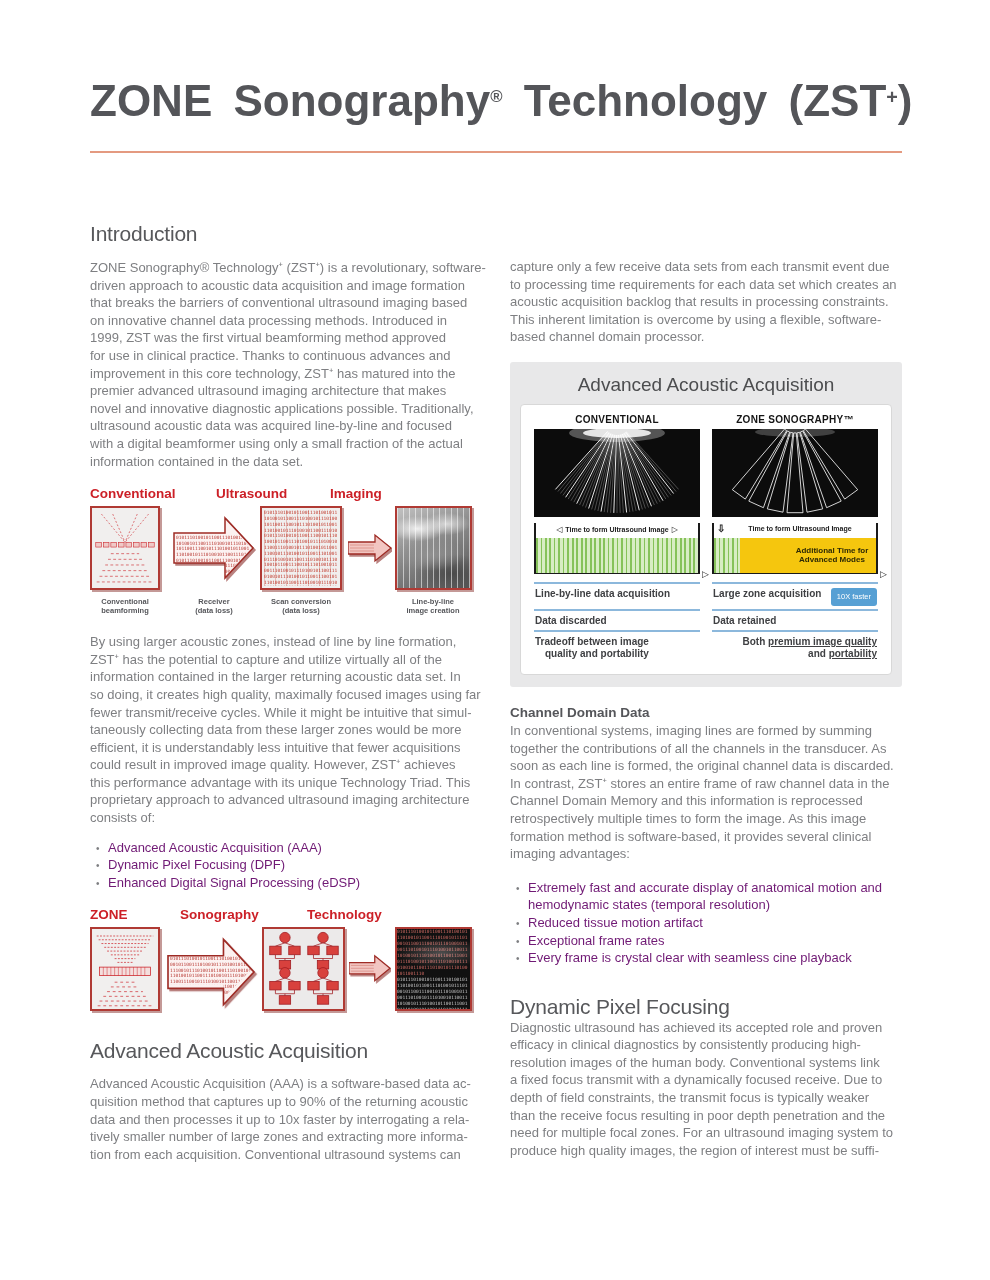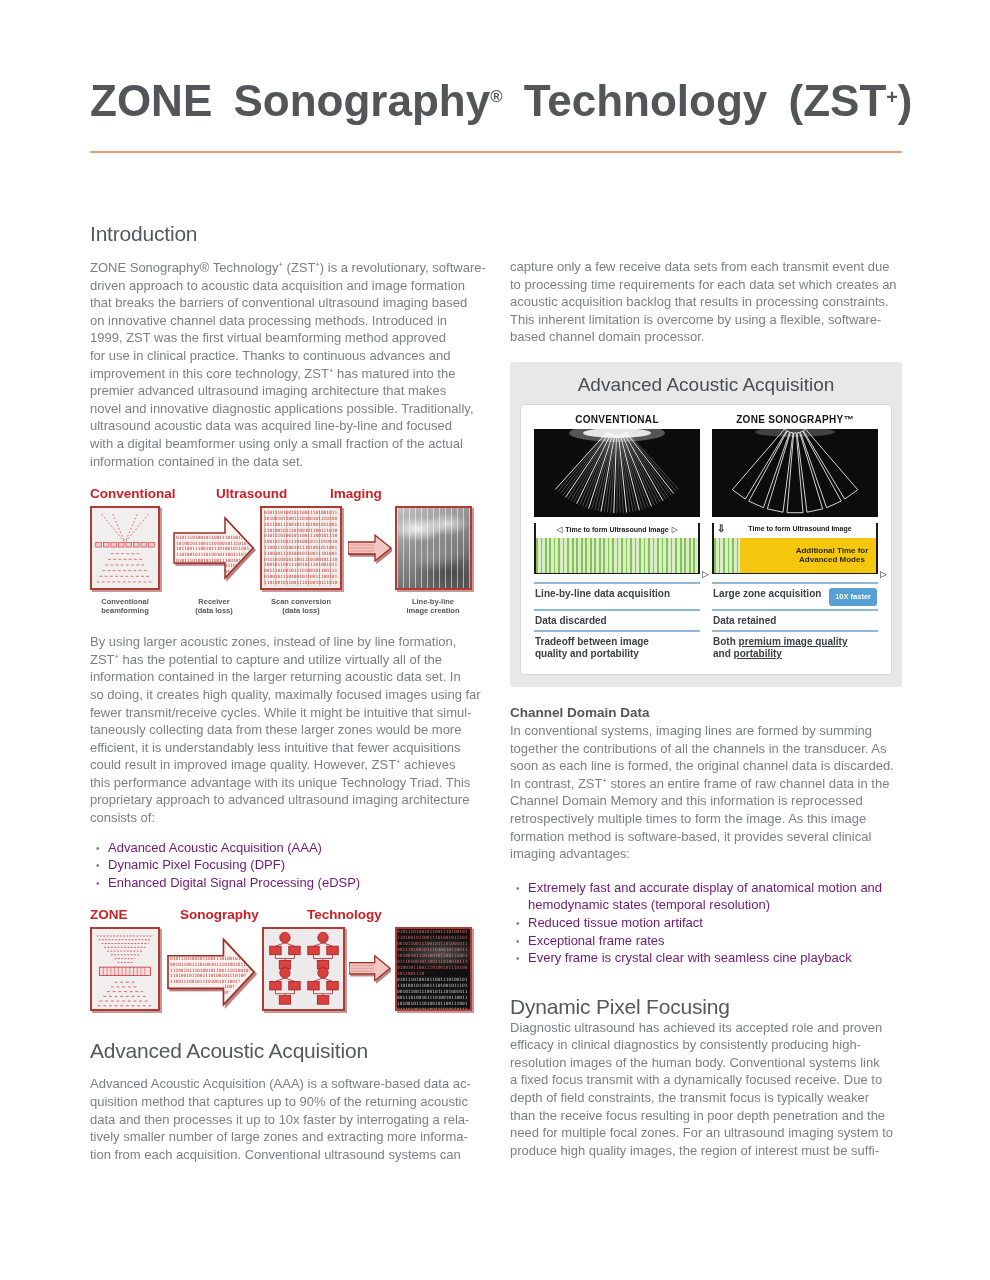--- a/index.html
+++ b/index.html
@@ -74,23 +74,23 @@
   .gbar.small{right:auto;width:26px;}
   .ybar{position:absolute;top:15px;left:28px;right:2px;bottom:0;background:#f5c60e;
         display:flex;align-items:center;justify-content:center;text-align:center;
         font-size:8px;font-weight:bold;color:#2e2a05;line-height:9px;white-space:pre;padding-left:48px;}
   .axisarr{position:absolute;right:-9px;bottom:-6.5px;font-size:9px;color:#1a1a1a;}
   .downarr{position:absolute;left:5px;top:0px;font-size:10px;font-weight:bold;color:#1a1a1a;}
   .ctable{margin-top:8px;}
   .trow{display:flex;justify-content:space-between;}
   .tcell{width:166px;border-top:2px solid #8cb8dc;padding:4px 1px 3px;font-size:10px;
          font-weight:bold;color:#3f4043;min-height:15px;white-space:pre;line-height:12px;
-         display:flex;align-items:flex-start;box-sizing:border-box;}
+         display:flex;align-items:flex-start;box-sizing:border-box;text-align:right;}
   .tcell.tall{min-height:34px;}
-  .badge{margin-left:auto;background:#57a0d4;color:#fff;font-size:7.5px;font-weight:bold;
+  .badge{margin-left:auto;background:#57a0d4;color:#fff;font-size:7.5px;font-weight:normal;
          padding:3px 6px;border-radius:3px;white-space:nowrap;align-self:flex-start;}
   .u{text-decoration:underline;}
 </style>
 </head>
 <body>
 
 <div class="page">
 
   <div class="title"><span>ZONE Sonography</span><span class="treg">®</span><span> Technology (ZST</span><span class="tsup">+</span><span>)</span></div>
   <div class="rule"></div>

